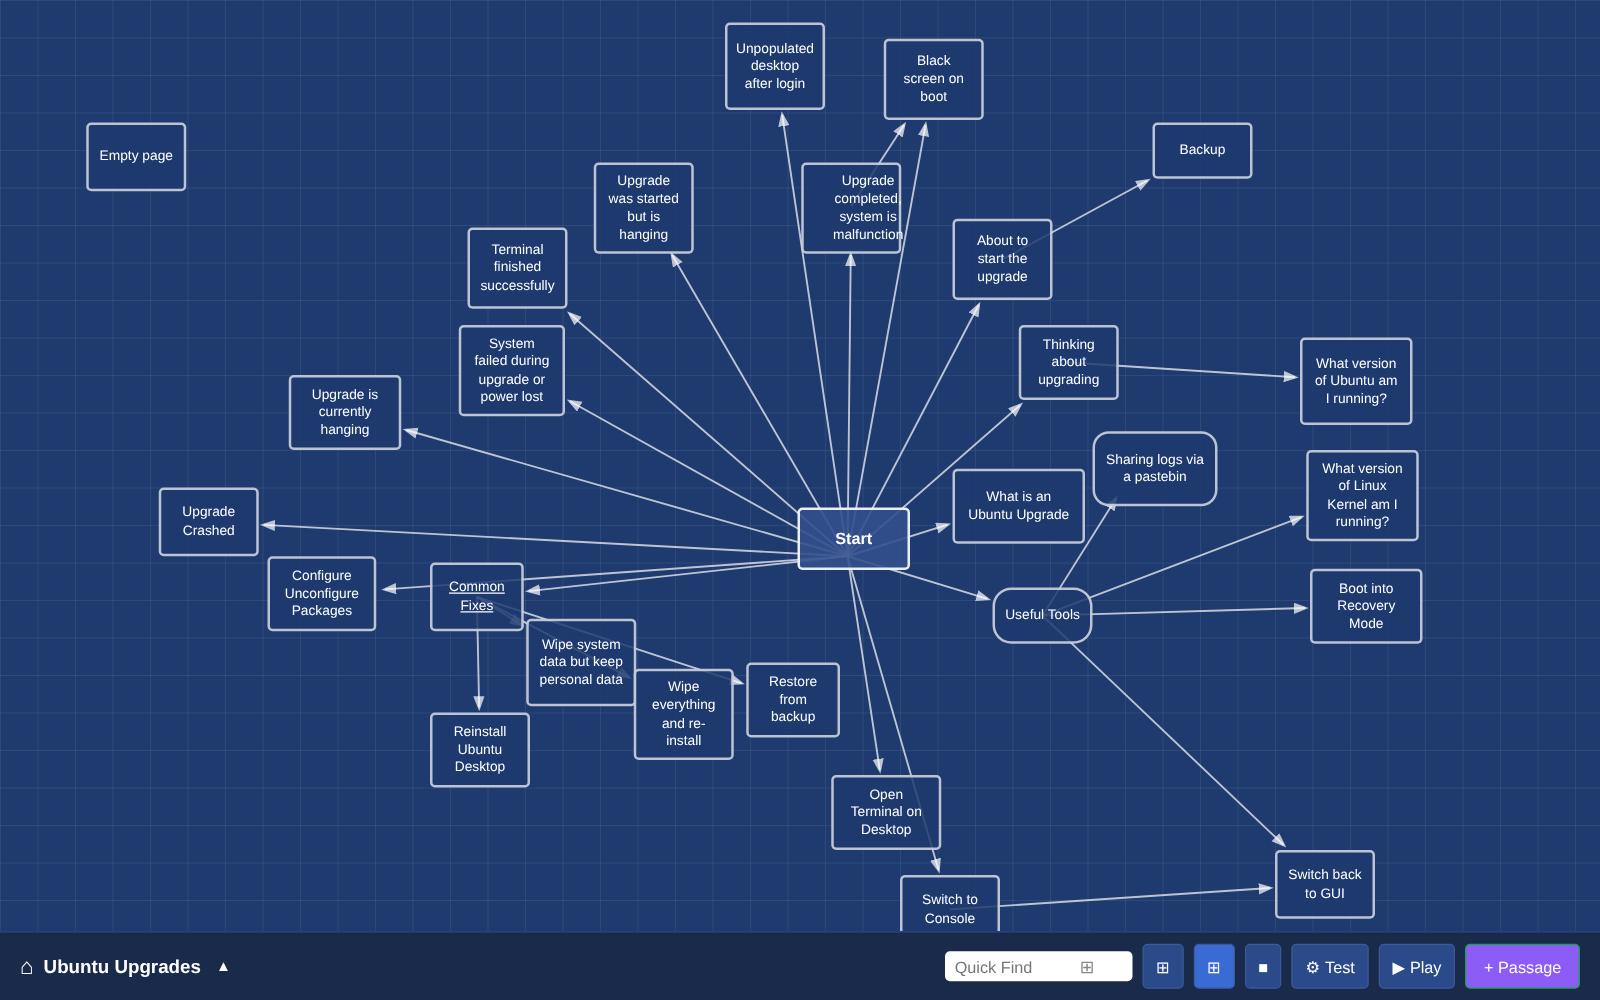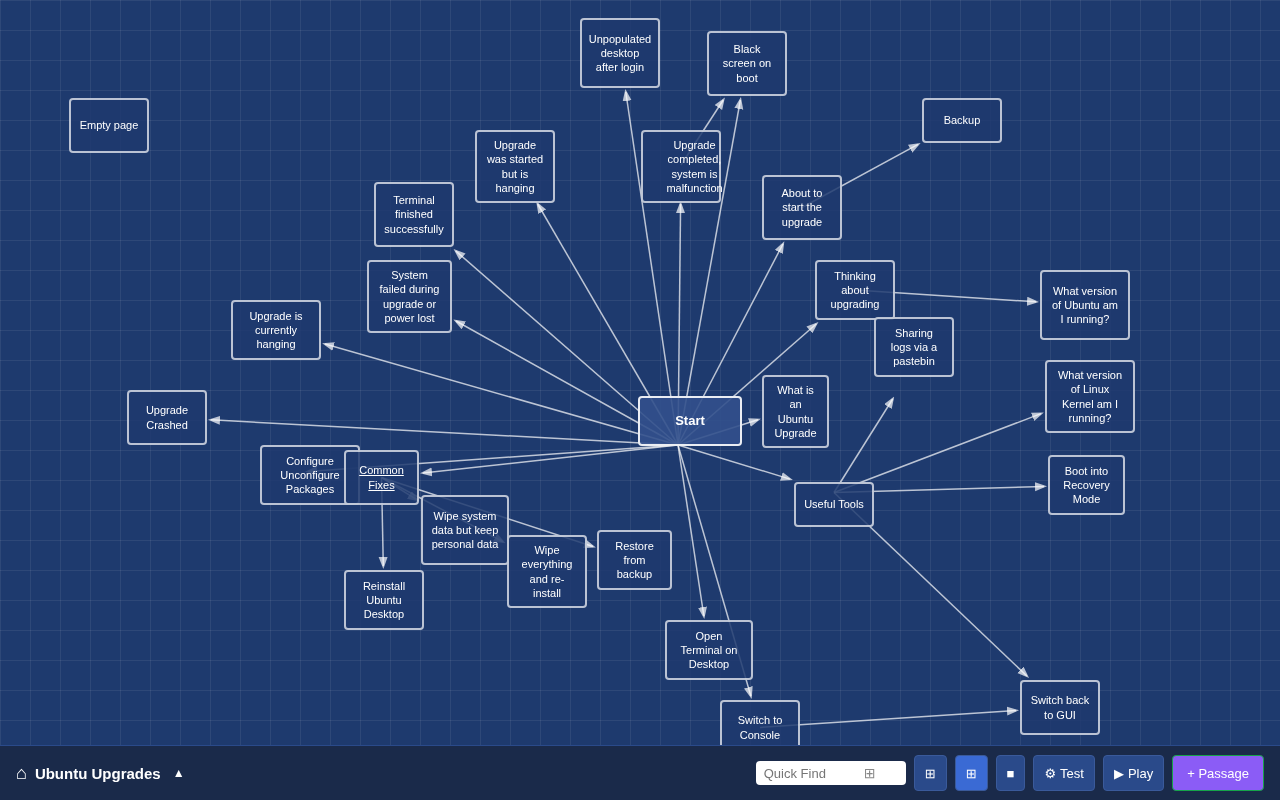--- a/index.html
+++ b/index.html
@@ -182,40 +182,40 @@
       <line x1="834" y1="492.5" x2="1026.8883720930232" y2="676" marker-end="url(#arrow)"></line>
       <line x1="802" y1="207.5" x2="918" y2="144.425" marker-end="url(#arrow)"></line>
       <line x1="681" y1="165" x2="723.2660098522167" y2="100" marker-end="url(#arrow)"></line>
       <line x1="381.5" y1="477.5" x2="417" y2="499.8203592814371" marker-end="url(#arrow)"></line>
       <line x1="381.5" y1="477.5" x2="503" y2="541.7371601208459" marker-end="url(#arrow)"></line>
       <line x1="381.5" y1="477.5" x2="593" y2="546.4673913043479" marker-end="url(#arrow)"></line>
       <line x1="381.5" y1="477.5" x2="383.3061224489796" y2="566" marker-end="url(#arrow)"></line>
       <line x1="760" y1="727.5" x2="1016" y2="710.4333333333333" marker-end="url(#arrow)"></line>
     </svg>
 <div class="node" style="left: 69px; top: 98px; width: 80px; min-height: 55px; text-align: right;">Empty page</div>
-    <div class="node start" style="left: 638px; top: 396px; width: 104px; min-height: 50px;">Start</div>
+    <div class="node start" style="left: 638px; top: 406px; width: 90px; min-height: 50px;">Start</div>
     <div class="node" style="left: 580px; top: 18px; width: 80px; min-height: 70px;">Unpopulated desktop after login</div>
     <div class="node" style="left: 707px; top: 31px; width: 80px; min-height: 65px;">Black screen on boot</div>
     <div class="node" style="left: 922px; top: 98px; width: 80px; min-height: 45px;">Backup</div>
     <div class="node" style="left: 475px; top: 130px; width: 80px; min-height: 70px;">Upgrade was started but is hanging</div>
     <div class="node" style="left: 641px; top: 130px; width: 80px; min-height: 70px; padding-left: 35px;">Upgrade completed, system is malfunction</div>
     <div class="node" style="left: 374px; top: 182px; width: 80px; min-height: 65px;">Terminal finished successfully</div>
     <div class="node" style="left: 762px; top: 175px; width: 80px; min-height: 65px;">About to start the upgrade</div>
     <div class="node" style="left: 815px; top: 260px; width: 80px; min-height: 60px;">Thinking about upgrading</div>
     <div class="node" style="left: 1040px; top: 270px; width: 90px; min-height: 70px;">What version of Ubuntu am I running?</div>
     <div class="node" style="left: 367px; top: 260px; width: 85px; min-height: 70px;">System failed during upgrade or power lost</div>
     <div class="node" style="left: 231px; top: 300px; width: 90px; min-height: 60px;">Upgrade is currently hanging</div>
     <div class="node" style="left: 1045px; top: 360px; width: 90px; min-height: 70px;">What version of Linux Kernel am I running?</div>
-    <div class="node" style="left: 874px; top: 317px; width: 80px; min-height: 60px;">Sharing logs via a pastebin</div>
-    <div class="node" style="left: 762px; top: 375px; width: 67px; min-height: 60px;">What is an Ubuntu Upgrade</div>
+    <div class="node" style="left: 874px; top: 345px; width: 100px; min-height: 60px; border-radius: 13px;">Sharing logs via a pastebin</div>
+    <div class="node" style="left: 762px; top: 375px; width: 106px; min-height: 60px;">What is an Ubuntu Upgrade</div>
     <div class="node" style="left: 127px; top: 390px; width: 80px; min-height: 55px;">Upgrade Crashed</div>
-    <div class="node" style="left: 214px; top: 445px; width: 100px; min-height: 60px; margin-left: 46px;">Configure Unconfigure Packages</div>
-    <div class="node" style="left: 794px; top: 482px; width: 80px; min-height: 45px;">Useful Tools</div>
+    <div class="node" style="left: 214px; top: 445px; width: 87px; min-height: 60px;">Configure Unconfigure Packages</div>
+    <div class="node" style="left: 794px; top: 470px; width: 80px; min-height: 45px; border-radius: 15px;">Useful Tools</div>
     <div class="node" style="left: 344px; top: 450px; width: 75px; min-height: 55px; text-decoration: underline;">Common Fixes</div>
-    <div class="node" style="left: 1048px; top: 455px; width: 77px; min-height: 60px;">Boot into Recovery Mode</div>
+    <div class="node" style="left: 1048px; top: 455px; width: 90px; min-height: 60px;">Boot into Recovery Mode</div>
     <div class="node" style="left: 421px; top: 495px; width: 88px; min-height: 70px;">Wipe system data but keep personal data</div>
     <div class="node" style="left: 507px; top: 535px; width: 80px; min-height: 60px;">Wipe everything and re-install</div>
     <div class="node" style="left: 597px; top: 530px; width: 75px; min-height: 60px;">Restore from backup</div>
     <div class="node" style="left: 344px; top: 570px; width: 80px; min-height: 60px;">Reinstall Ubuntu Desktop</div>
     <div class="node" style="left: 665px; top: 620px; width: 88px; min-height: 60px;">Open Terminal on Desktop</div>
     <div class="node" style="left: 720px; top: 700px; width: 80px; min-height: 55px;">Switch to Console</div>
     <div class="node" style="left: 1020px; top: 680px; width: 80px; min-height: 55px;">Switch back to GUI</div>
   </div>
 
 <div id="toolbar">

